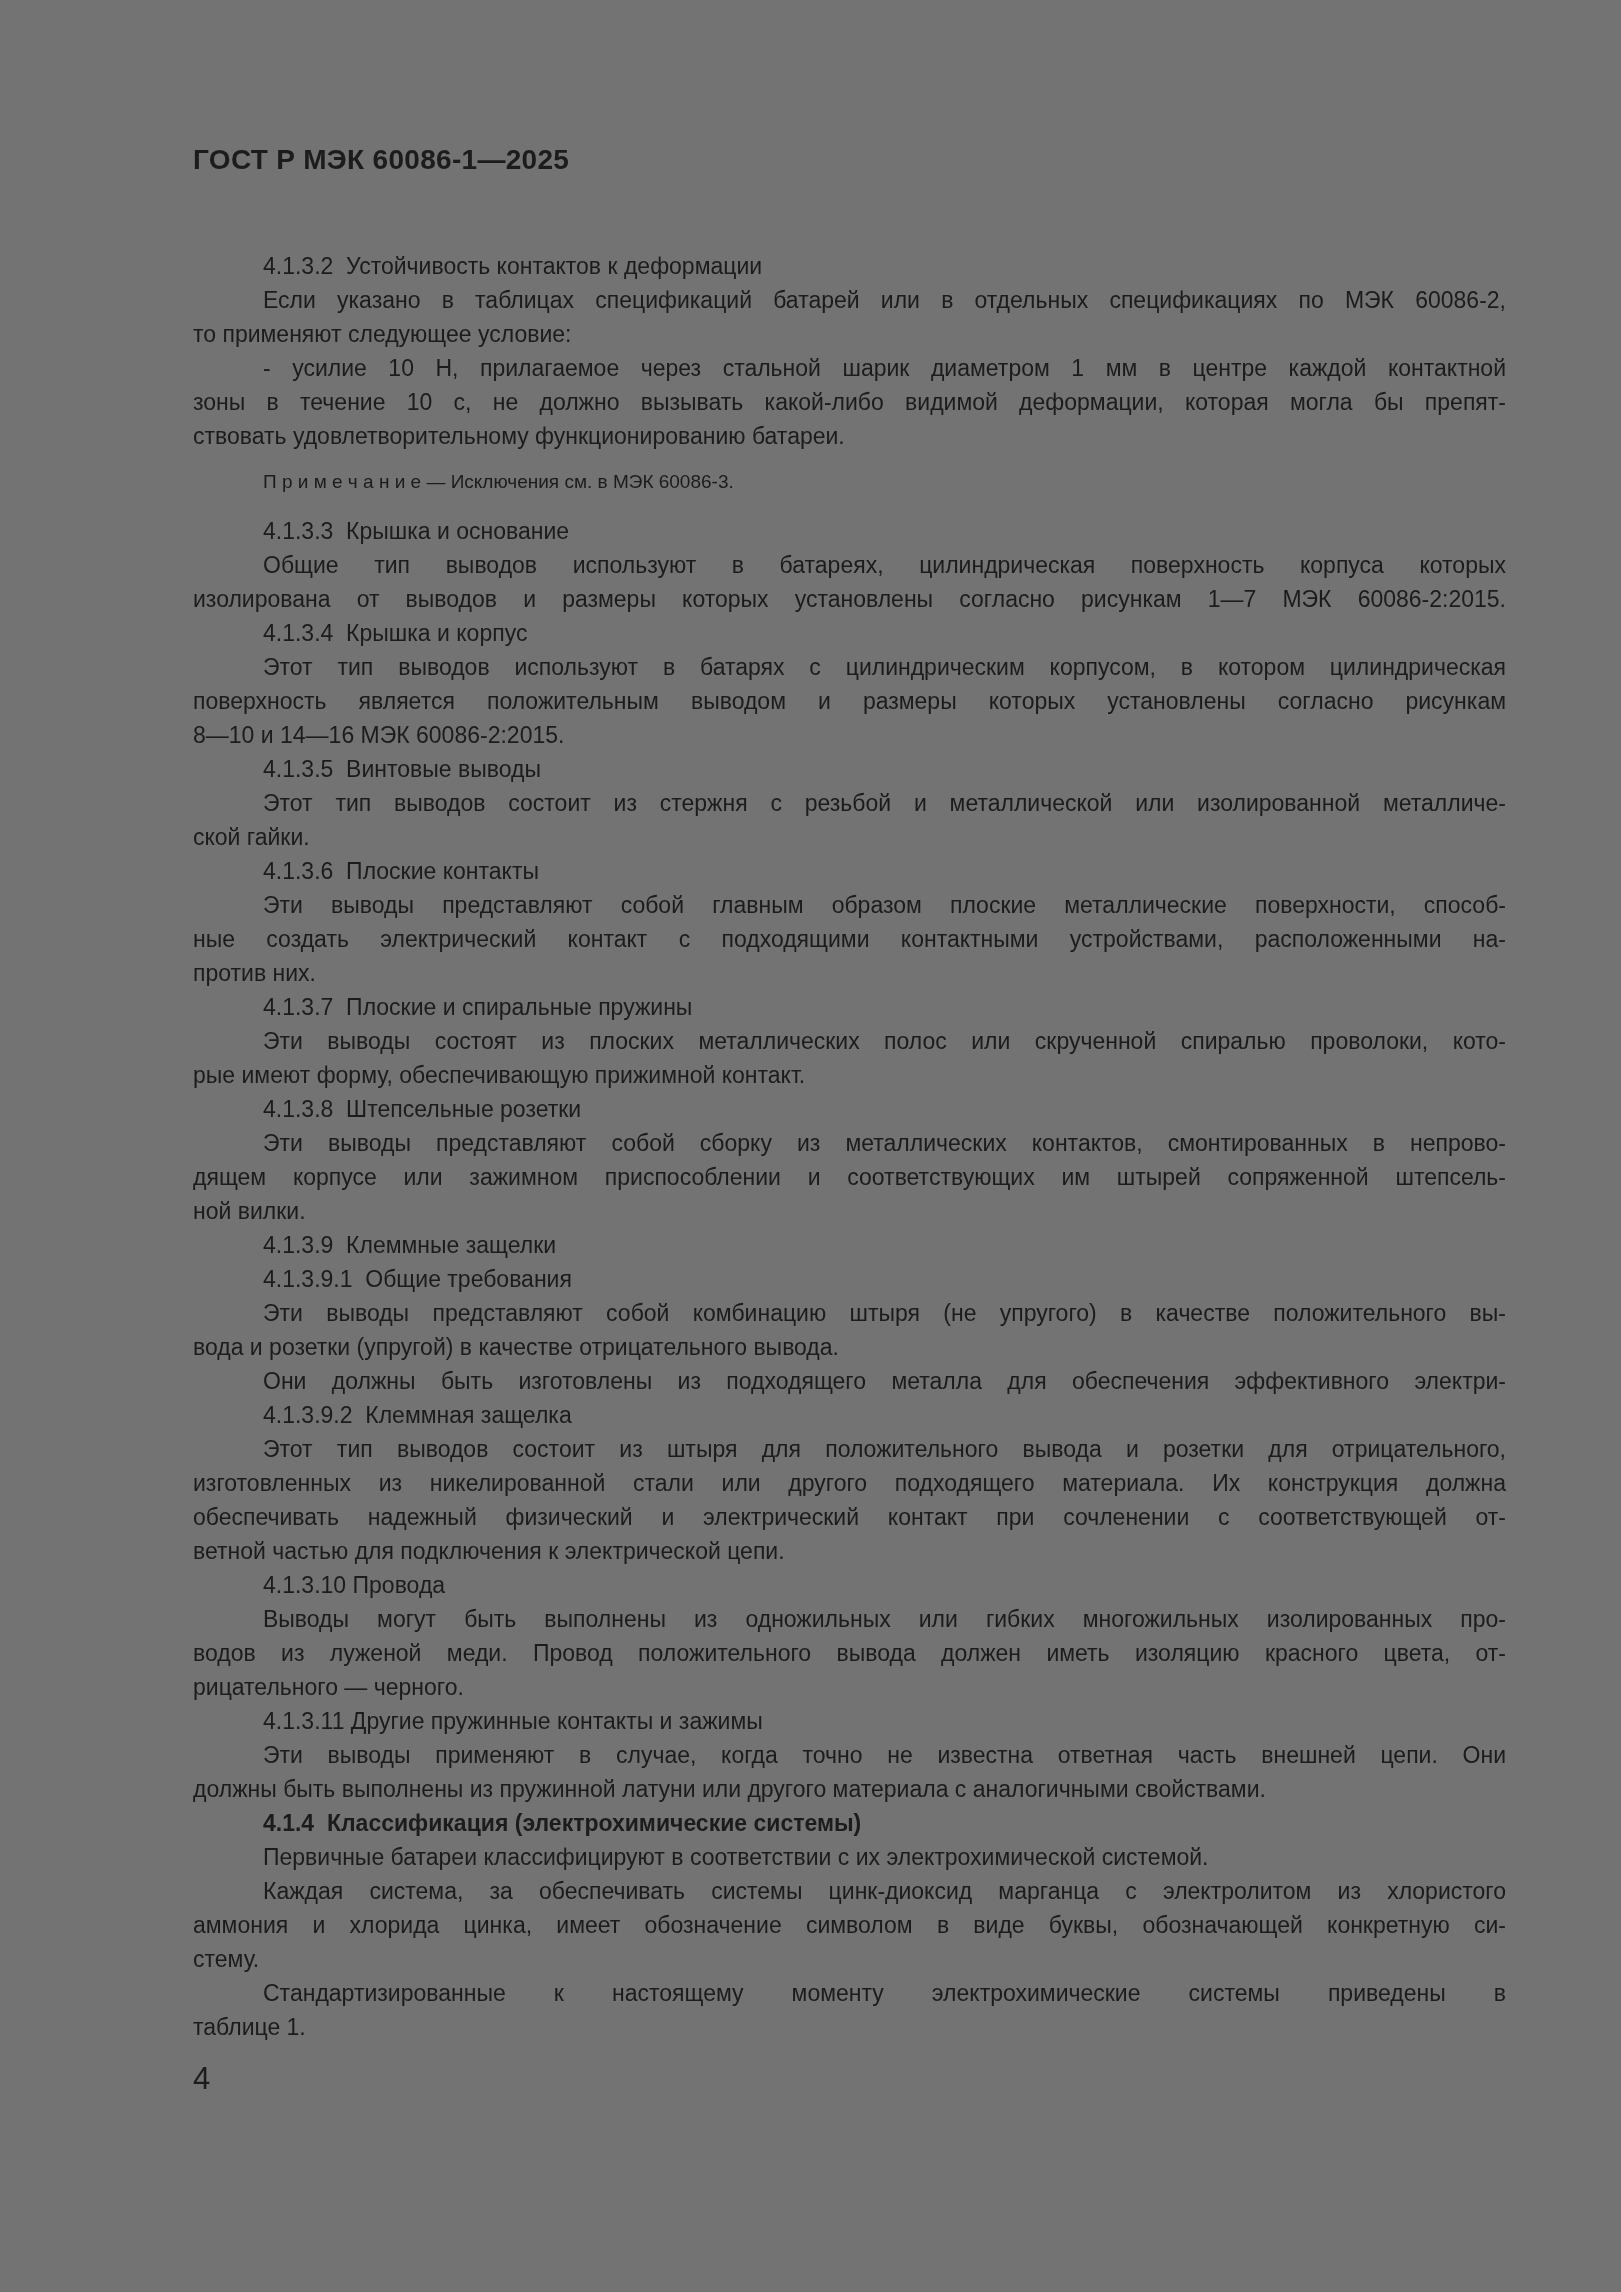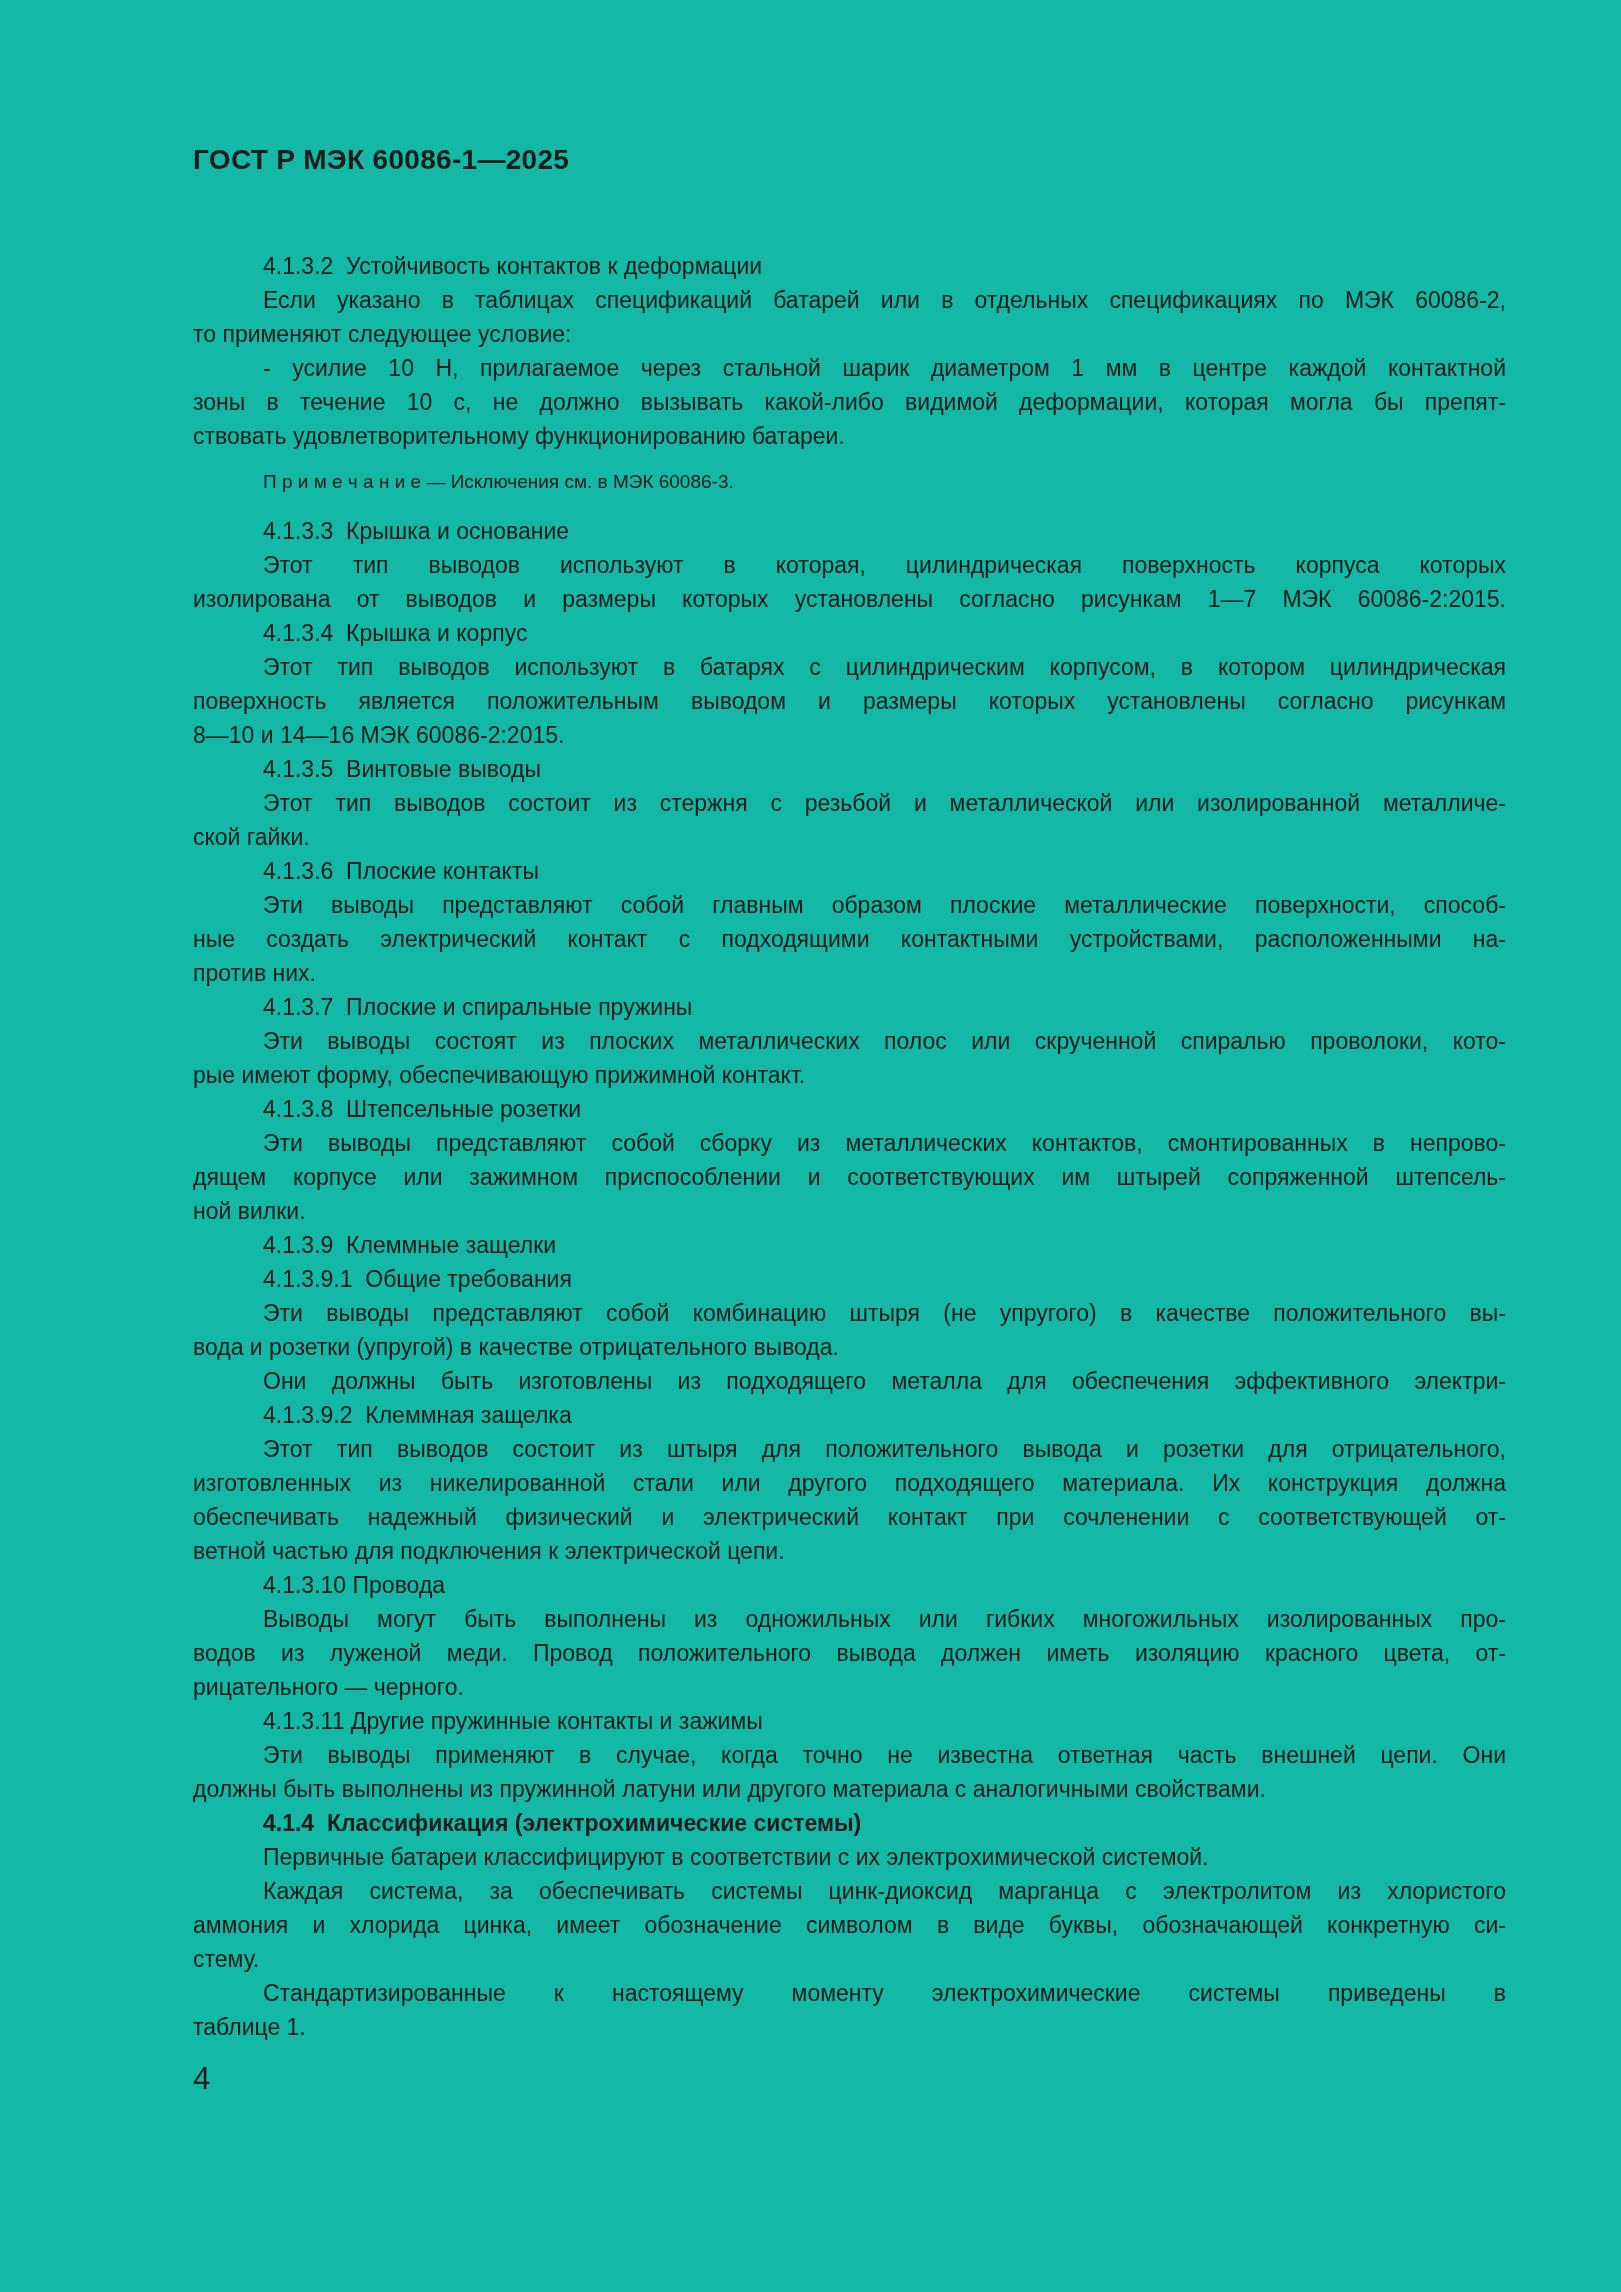--- a/index.html
+++ b/index.html
@@ -4,21 +4,21 @@
 <style>
   html, body { margin: 0; padding: 0; }
   body {
     width: 1621px; height: 2293px;
     background: #ffffff;
     font-family: "Liberation Sans", sans-serif;
     color: #1c1c1c;
     position: relative;
     overflow: hidden;
   }
-  .page { position: absolute; inset: 0; background: #14b8a6; }
+  .page { position: absolute; inset: 0; background: #737373; }
   .doc-header {
     position: absolute; left: 193px; top: 146px;
     font-size: 28px; font-weight: bold; line-height: 1;
     letter-spacing: 0.3px; white-space: nowrap;
   }
   .doc-body {
     position: absolute; left: 193px; top: 225px; width: 1313px;
     font-size: 23px; line-height: 34px; margin-top: 24px;
   }
   .ln { min-height: 34px; }
@@ -49,21 +49,21 @@
         <div class="ln">то применяют следующее условие:</div>
       </div>
       <div class="para">
         <div class="ln ind jf">- усилие 10 Н, прилагаемое через стальной шарик диаметром 1 мм в центре каждой контактной</div>
         <div class="ln jf">зоны в течение 10 с, не должно вызывать какой-либо видимой деформации, которая могла бы препят-</div>
         <div class="ln">ствовать удовлетворительному функционированию батареи.</div>
       </div>
       <div class="note">П р и м е ч а н и е — Исключения см. в МЭК 60086-3.</div>
       <div class="ln hd">4.1.3.3&nbsp; Крышка и основание</div>
       <div class="para">
-        <div class="ln ind jf">Этот тип выводов используют в которая, цилиндрическая поверхность корпуса которых</div>
+        <div class="ln ind jf">Общие тип выводов используют в батареях, цилиндрическая поверхность корпуса которых</div>
         <div class="ln jf">изолирована от выводов и размеры которых установлены согласно рисункам 1—7 МЭК 60086-2:2015.</div>
       </div>
       <div class="ln hd">4.1.3.4&nbsp; Крышка и корпус</div>
       <div class="para">
         <div class="ln ind jf">Этот тип выводов используют в батарях с цилиндрическим корпусом, в котором цилиндрическая</div>
         <div class="ln jf">поверхность является положительным выводом и размеры которых установлены согласно рисункам</div>
         <div class="ln">8—10 и 14—16 МЭК 60086-2:2015.</div>
       </div>
       <div class="ln hd">4.1.3.5&nbsp; Винтовые выводы</div>
       <div class="para">

